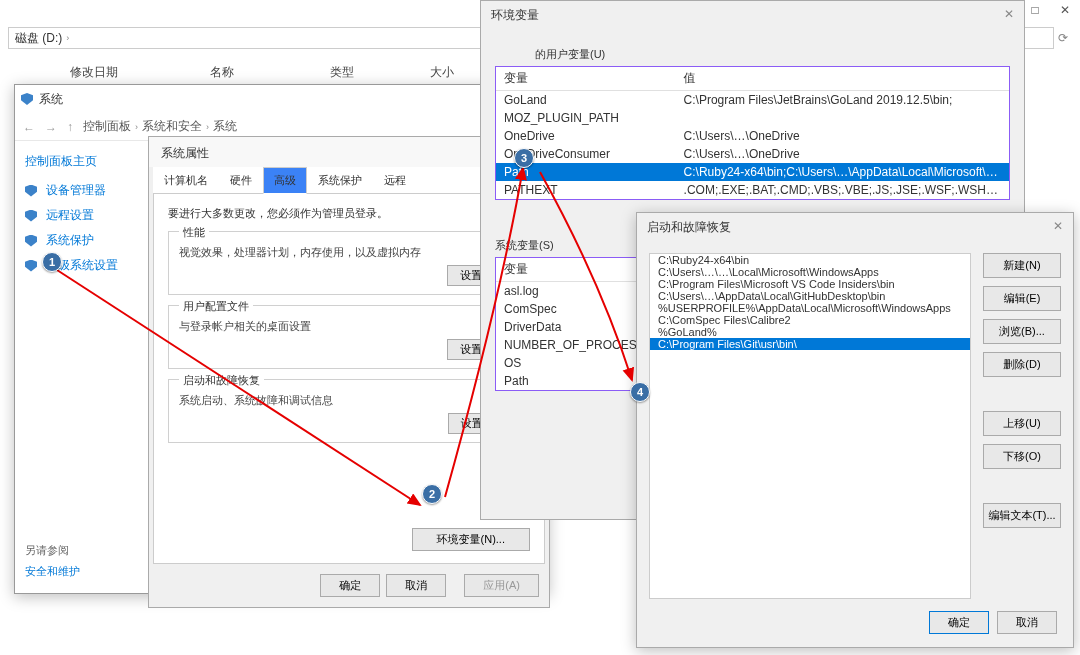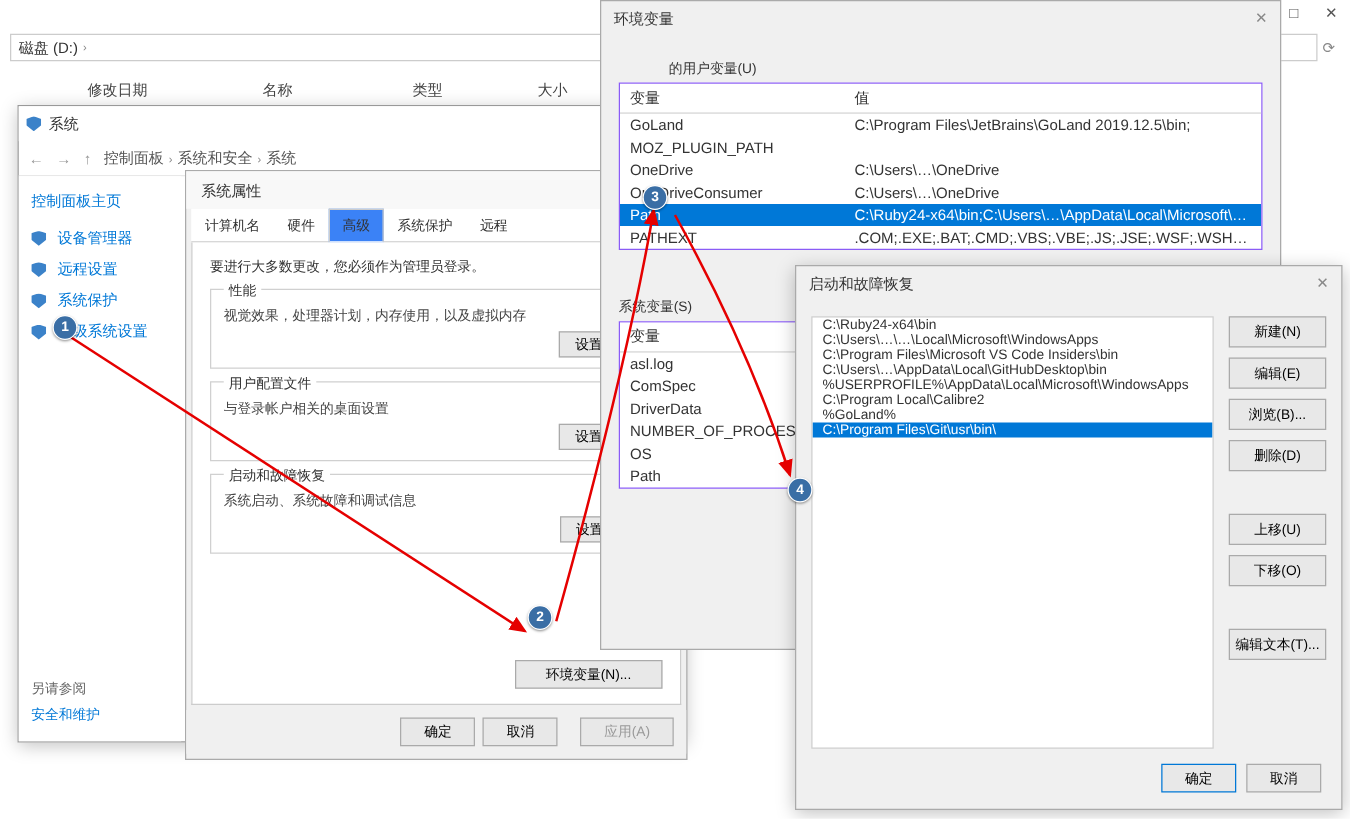--- a/index.html
+++ b/index.html
@@ -261,21 +261,21 @@
     <span>启动和故障恢复</span>
     <span class="env-close">✕</span>
   </div>
   <div class="edit-body">
     <div class="path-list" id="path-list">
         <div class="path-item">C:\Ruby24-x64\bin</div>
         <div class="path-item">C:\Users\…\…\Local\Microsoft\WindowsApps</div>
         <div class="path-item">C:\Program Files\Microsoft VS Code Insiders\bin</div>
         <div class="path-item">C:\Users\…\AppData\Local\GitHubDesktop\bin</div>
         <div class="path-item">%USERPROFILE%\AppData\Local\Microsoft\WindowsApps</div>
-        <div class="path-item">C:\Program Local\Calibre2</div>
+        <div class="path-item">C:\ComSpec Files\Calibre2</div>
         <div class="path-item">%GoLand%</div>
         <div class="path-item sel">C:\Program Files\Git\usr\bin\</div>
       </div>
     <div class="side-buttons">
       <button class="btn">新建(N)</button>
       <button class="btn">编辑(E)</button>
       <button class="btn">浏览(B)...</button>
       <button class="btn">删除(D)</button>
       <div class="spacer"></div>
       <button class="btn">上移(U)</button>

